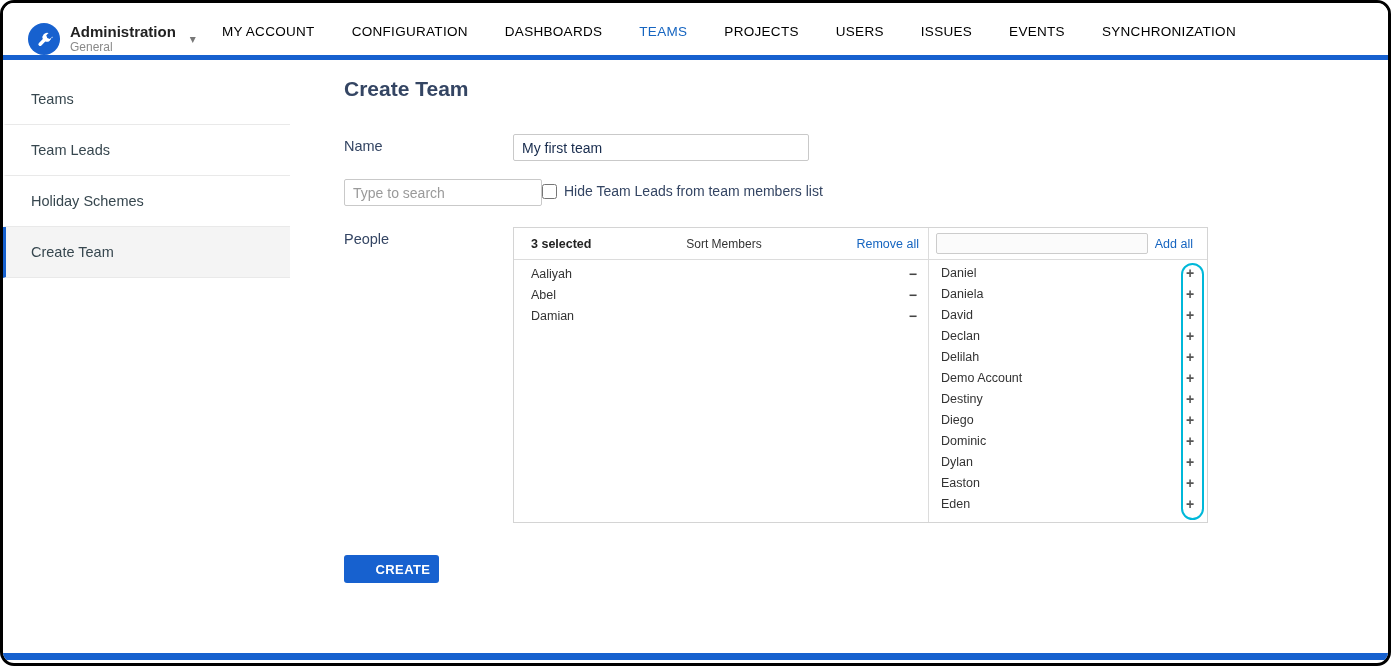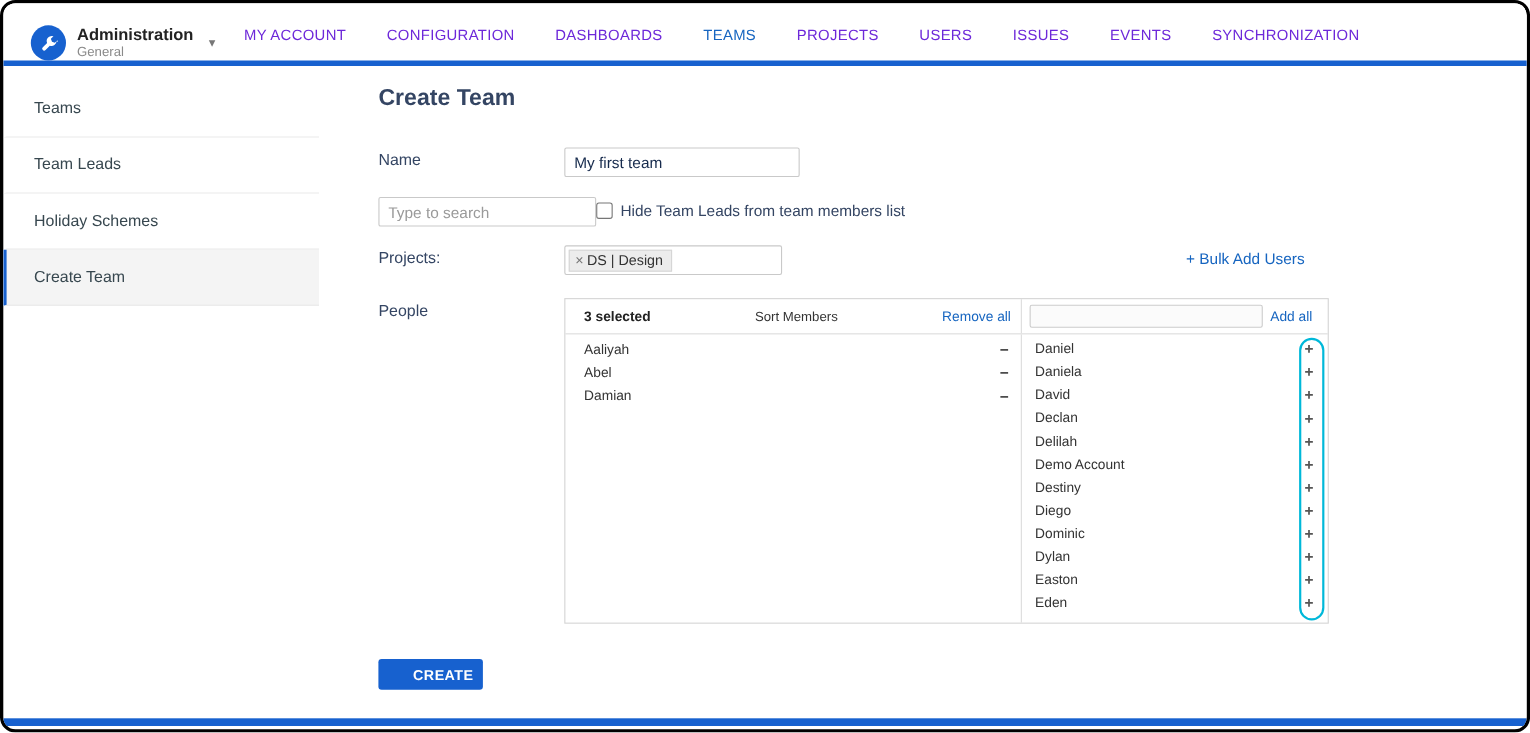--- a/index.html
+++ b/index.html
@@ -17,21 +17,21 @@
   
   .topbar{ height:52px; flex:0 0 auto; display:flex; align-items:flex-end; background:#fff; }
   .brand{ display:flex; align-items:center; padding-left:25px; min-width:190px; }
   .logo{ width:32px; height:32px; border-radius:50%; background:var(--accent,#1761cf);
          display:flex; align-items:center; justify-content:center; flex:0 0 auto; }
   .brand-text{ margin-left:10px; line-height:1.1; }
   .brand-title{ font-size:15px; font-weight:700; color:#222; }
   .brand-sub{ font-size:12px; color:#8a8a8a; margin-top:1px; }
   .brand-caret{ margin-left:14px; color:#777; font-size:12px; cursor:pointer; }
   .topnav{ display:flex; align-items:center; gap:37px; margin-left:26px; list-style:none; padding:0; }
-  .nav-item{ font-size:13.5px; color:#6d28d9; letter-spacing:.3px; cursor:pointer; white-space:nowrap; }
+  .nav-item{ font-size:13.5px; color:#000000; letter-spacing:.3px; cursor:pointer; white-space:nowrap; }
   .nav-item.active{ color:var(--link,#1665c0); }
   .blue-strip{ height:5px; background:var(--accent,#1761cf); flex:0 0 auto; }
 
   
   .content{ flex:1 1 auto; display:flex; min-height:0; }
   .sidebar{ width:287px; flex:0 0 auto; padding-top:14px; }
   .side-item{ height:51px; display:flex; align-items:center; padding-left:25px;
               font-size:14.5px; color:#37474f; border-bottom:1px solid #e9e9e9;
               border-left:3px solid transparent; cursor:pointer; }
   .side-item.active{ background:#f4f4f4; border-left:3px solid var(--accent,#1761cf); }
@@ -43,21 +43,21 @@
   .form-row{ display:flex; align-items:flex-start; min-height:28px; }
   .row-name{ margin-top:32px; }
   .row-leads{ margin-top:17px; }
   .row-projects{ margin-top:16px; }
   .row-people{ margin-top:20px; }
   .form-label{ flex:0 0 169px; font-size:14.5px; color:#344563; padding-top:4px; }
   .help{ display:inline-block; width:14px; height:14px; border-radius:50%;
          background:var(--accent,#1761cf); color:#fff; font-size:10px; font-weight:700;
          text-align:center; line-height:14px; vertical-align:6px; margin-left:3px; cursor:pointer; }
 
-  .text-input{ width:214px; height:27px; border:1px solid #c9c9c9; border-radius:2px;
+  .text-input{ width:296px; height:27px; border:1px solid #c9c9c9; border-radius:2px;
                font-size:14px; color:#172b4d; padding:2px 8px; font-family:"Liberation Sans", sans-serif; }
   .text-input::placeholder{ color:#9a9a9a; }
   .leads-input{ width:198px; }
   .checkbox-wrap{ display:flex; align-items:center; margin-left:0; padding-top:4px; }
   .checkbox-wrap input{ width:15px; height:15px; margin:0 7px 0 0; }
   .checkbox-label{ font-size:14px; color:#344563; }
 
   .chip-box{ width:198px; min-height:27px; border:1px solid #c9c9c9; border-radius:2px;
              padding:2px 3px; display:flex; align-items:center; }
   .chip{ display:inline-flex; align-items:center; background:#ececec; border:1px solid #d6d6d6;
@@ -191,30 +191,20 @@
         
         <div class="form-row row-leads">
           <input class="text-input leads-input" type="text" placeholder="Type to search" style="">
           <label class="checkbox-wrap">
             <input type="checkbox" style="">
             <span class="checkbox-label">Hide Team Leads from team members list</span>
           </label>
         </div>
 
         
-        <div class="form-row row-projects">
-          <div class="form-label">Projects:</div>
-          <div class="chip-box">
-            <span class="chip">
-              <span class="chip-x">×</span>
-              <span>DS | Design</span>
-            </span>
-          </div>
-          <a class="bulk-link">+ Bulk Add Users</a>
-        </div>
 
         
         <div class="form-row row-people">
           <div class="form-label">People</div>
 
           <div class="people-widget">
             <div class="pw-header">
               <div class="pw-header-left">
                 <span class="pw-count">3 selected</span>
                 <span class="pw-sort">Sort Members</span>

